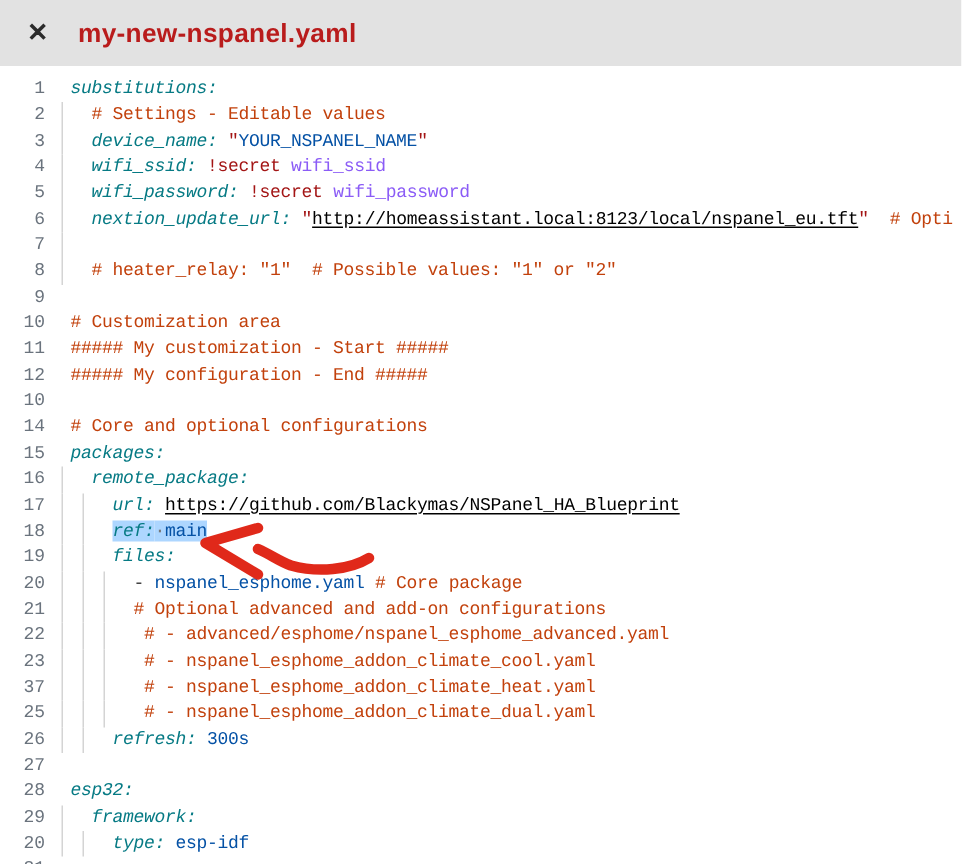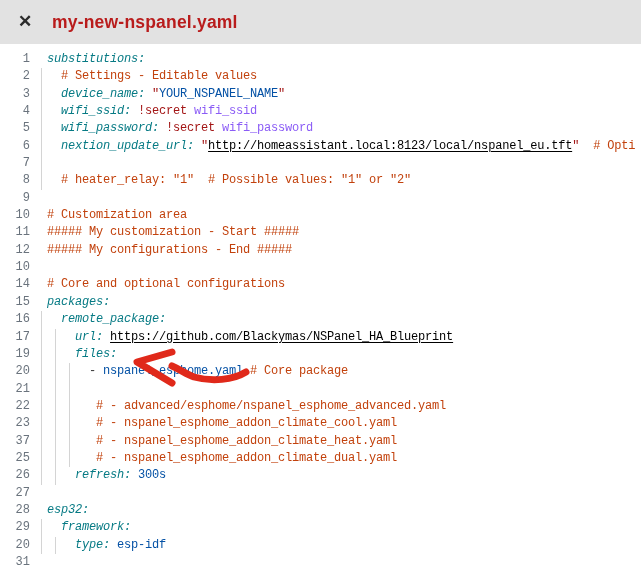--- a/index.html
+++ b/index.html
@@ -111,21 +111,21 @@
       <div class="line">
         <span class="gutter">10</span>
         <span class="code"><span class="t-comment"># Customization area</span></span>
       </div>
       <div class="line">
         <span class="gutter">11</span>
         <span class="code"><span class="t-comment">##### My customization - Start #####</span></span>
       </div>
       <div class="line">
         <span class="gutter">12</span>
-        <span class="code"><span class="t-comment">##### My configurations - End #####</span></span>
+        <span class="code"><span class="t-comment">##### My configuration - End #####</span></span>
       </div>
       <div class="line">
         <span class="gutter">10</span>
         <span class="code"></span>
       </div>
       <div class="line">
         <span class="gutter">14</span>
         <span class="code"><span class="t-comment"># Core and optional configurations</span></span>
       </div>
       <div class="line">
@@ -137,37 +137,44 @@
         <span class="guide" style="left: 41px;"></span>
         <span class="code"><span class="t-plain">  </span><span class="t-key">remote_package:</span></span>
       </div>
       <div class="line">
         <span class="gutter">17</span>
         <span class="guide" style="left: 41px;"></span>
         <span class="guide" style="left: 55px;"></span>
         <span class="code"><span class="t-plain">    </span><span class="t-key">url:</span><span class="t-plain"> </span><span class="t-url">https://github.com/Blackymas/NSPanel_HA_Blueprint</span></span>
       </div>
       <div class="line">
+        <span class="gutter">18</span>
+        <span class="guide" style="left: 41px;"></span>
+        <span class="guide" style="left: 55px;"></span>
+        <span class="code"><span class="t-plain">    </span><span class="t-key sel">ref:</span><span class="t-wsdot sel">·</span><span class="t-scalar sel">main</span></span>
+      </div>
+      <div class="line">
         <span class="gutter">19</span>
         <span class="guide" style="left: 41px;"></span>
         <span class="guide" style="left: 55px;"></span>
         <span class="code"><span class="t-plain">    </span><span class="t-key">files:</span></span>
       </div>
       <div class="line">
         <span class="gutter">20</span>
         <span class="guide" style="left: 41px;"></span>
         <span class="guide" style="left: 55px;"></span>
         <span class="guide" style="left: 69px;"></span>
         <span class="code"><span class="t-plain">      </span><span class="t-dash">- </span><span class="t-scalar">nspanel_esphome.yaml</span><span class="t-plain"> </span><span class="t-comment"># Core package</span></span>
       </div>
       <div class="line">
         <span class="gutter">21</span>
         <span class="guide" style="left: 41px;"></span>
         <span class="guide" style="left: 55px;"></span>
         <span class="guide" style="left: 69px;"></span>
+        <span class="code"><span class="t-plain">      </span><span class="t-comment"># Optional advanced and add-on configurations</span></span>
       </div>
       <div class="line">
         <span class="gutter">22</span>
         <span class="guide" style="left: 41px;"></span>
         <span class="guide" style="left: 55px;"></span>
         <span class="guide" style="left: 69px;"></span>
         <span class="code"><span class="t-plain">       </span><span class="t-comment"># - advanced/esphome/nspanel_esphome_advanced.yaml</span></span>
       </div>
       <div class="line">
         <span class="gutter">23</span>

